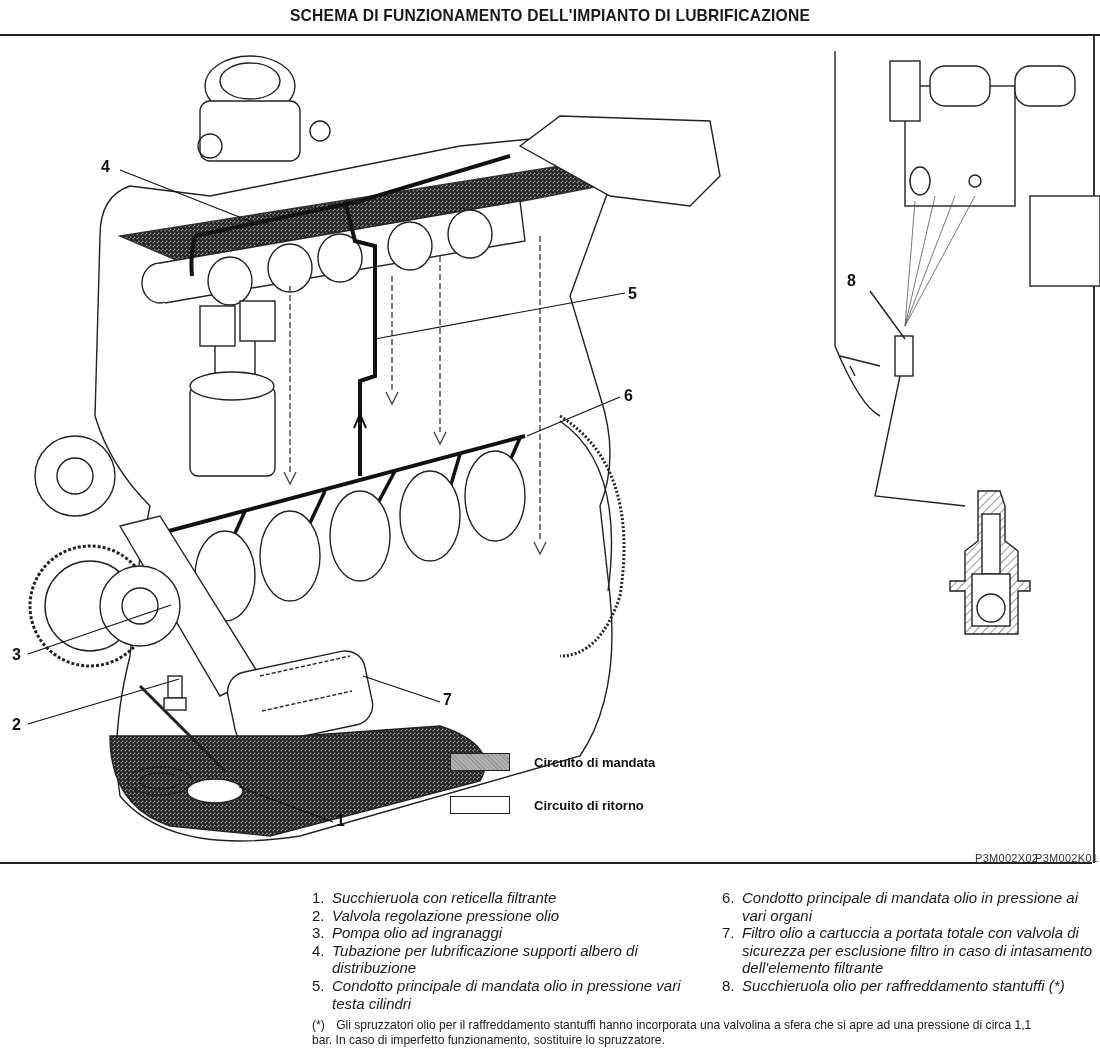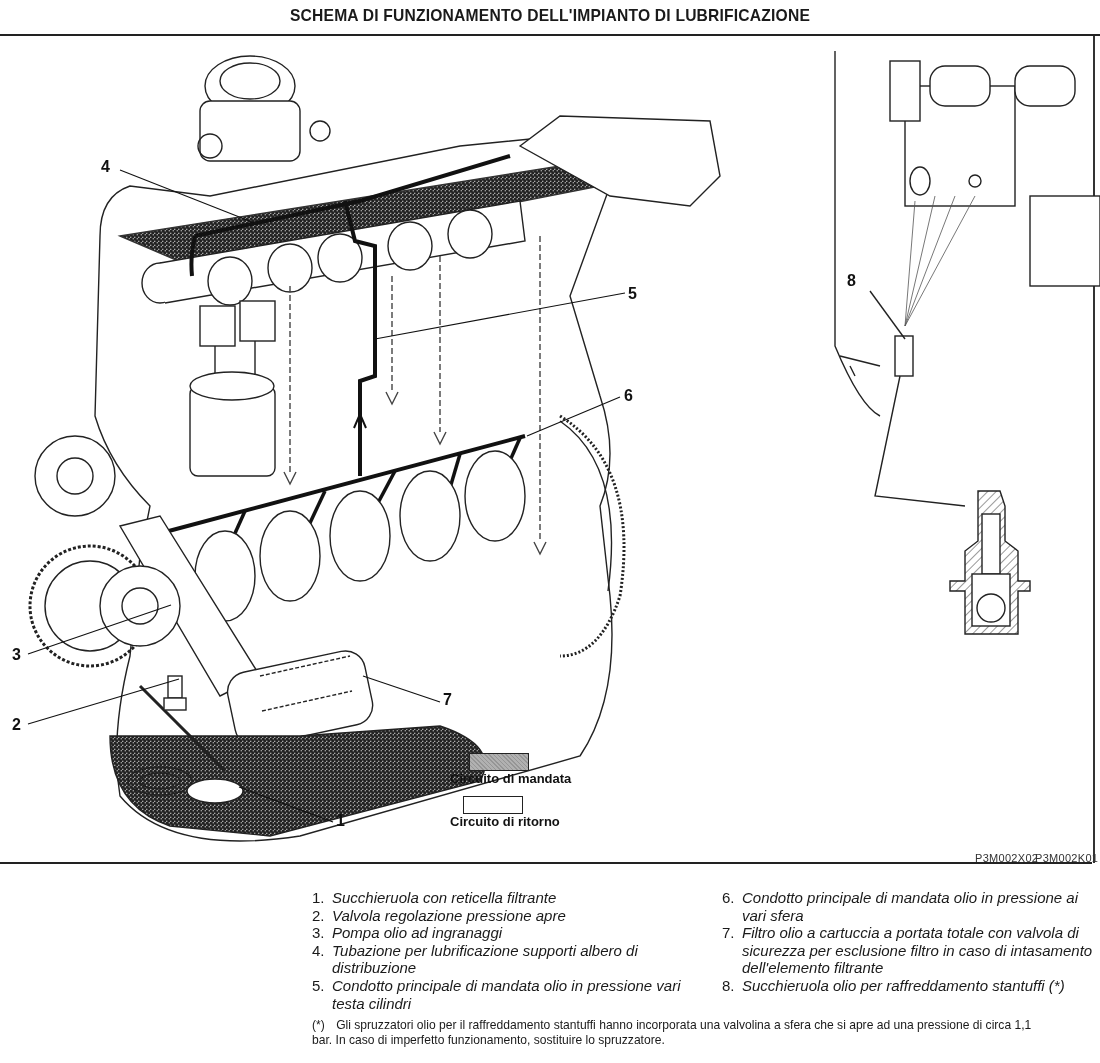--- a/index.html
+++ b/index.html
@@ -3,21 +3,21 @@
 <meta charset="utf-8">
 <style>
   html, body { margin:0; padding:0; background:#ffffff; }
   body { width:1100px; height:1063px; position:relative; overflow:hidden; font-family:"Liberation Sans", sans-serif; color:#111; }
   .title { position:absolute; left:0; top:6px; width:1100px; text-align:center; font-weight:bold; font-size:17px; letter-spacing:0.2px; color:#1a1a1a; transform:scaleX(0.92); }
   .top-rule { position:absolute; left:0; top:34px; width:1100px; height:2px; background:#222; }
   .bottom-rule { position:absolute; left:0; top:862px; width:1092px; height:1.5px; background:#222; }
   .right-rule { position:absolute; left:1093px; top:36px; width:1.5px; height:827px; background:#333; }
   svg.drawing { position:absolute; left:0; top:36px; }
   .callout { position:absolute; font-weight:bold; font-size:16px; color:#111; }
-  .legend-item { position:absolute; display:flex; align-items:center;flex-direction:column; }
+  .legend-item { position:absolute; display:flex; align-items:center; }
   .legend-swatch { width:58px; height:16px; border:1.5px solid #222; margin-right:24px; }
   .legend-swatch.pressure { background:
       repeating-linear-gradient(45deg,#bbb 0 1px,#ddd 1px 3px),
       #ccc; background-blend-mode:multiply; }
   .legend-swatch.return { background:#fff; }
   .legend-label { font-weight:bold; font-size:13px; color:#111; }
   .code { position:absolute; font-size:11px; color:#333; letter-spacing:0.3px; }
   .list { position:absolute; font-size:15px; line-height:17.6px; color:#1a1a1a; }
   .list .item { display:flex; }
   .list .num { width:20px; flex:none; }
@@ -209,39 +209,39 @@
 <div class="code" style="left:975px;top:852px">P3M002X02</div>
 <div class="code" style="left:1035px;top:852px">P3M002K01</div>
 
 <div class="list" style="left:312px;top:889px;width:372px">
   <div class="item">
       <span class="num">1.</span>
       <span class="txt">Succhieruola con reticella filtrante</span>
     </div>
   <div class="item">
       <span class="num">2.</span>
-      <span class="txt">Valvola regolazione pressione apre</span>
+      <span class="txt">Valvola regolazione pressione olio</span>
     </div>
   <div class="item">
       <span class="num">3.</span>
       <span class="txt">Pompa olio ad ingranaggi</span>
     </div>
   <div class="item">
       <span class="num">4.</span>
       <span class="txt">Tubazione per lubrificazione supporti albero di distribuzione</span>
     </div>
   <div class="item">
       <span class="num">5.</span>
       <span class="txt">Condotto principale di mandata olio in pressione vari testa cilindri</span>
     </div>
 </div>
 <div class="list" style="left:722px;top:889px;width:375px">
   <div class="item">
       <span class="num">6.</span>
-      <span class="txt">Condotto principale di mandata olio in pressione ai vari sfera</span>
+      <span class="txt">Condotto principale di mandata olio in pressione ai vari organi</span>
     </div>
   <div class="item">
       <span class="num">7.</span>
       <span class="txt">Filtro olio a cartuccia a portata totale con valvola di sicurezza per esclusione filtro in caso di intasamento dell'elemento filtrante</span>
     </div>
   <div class="item">
       <span class="num">8.</span>
       <span class="txt">Succhieruola olio per raffreddamento stantuffi (*)</span>
     </div>
 </div>

